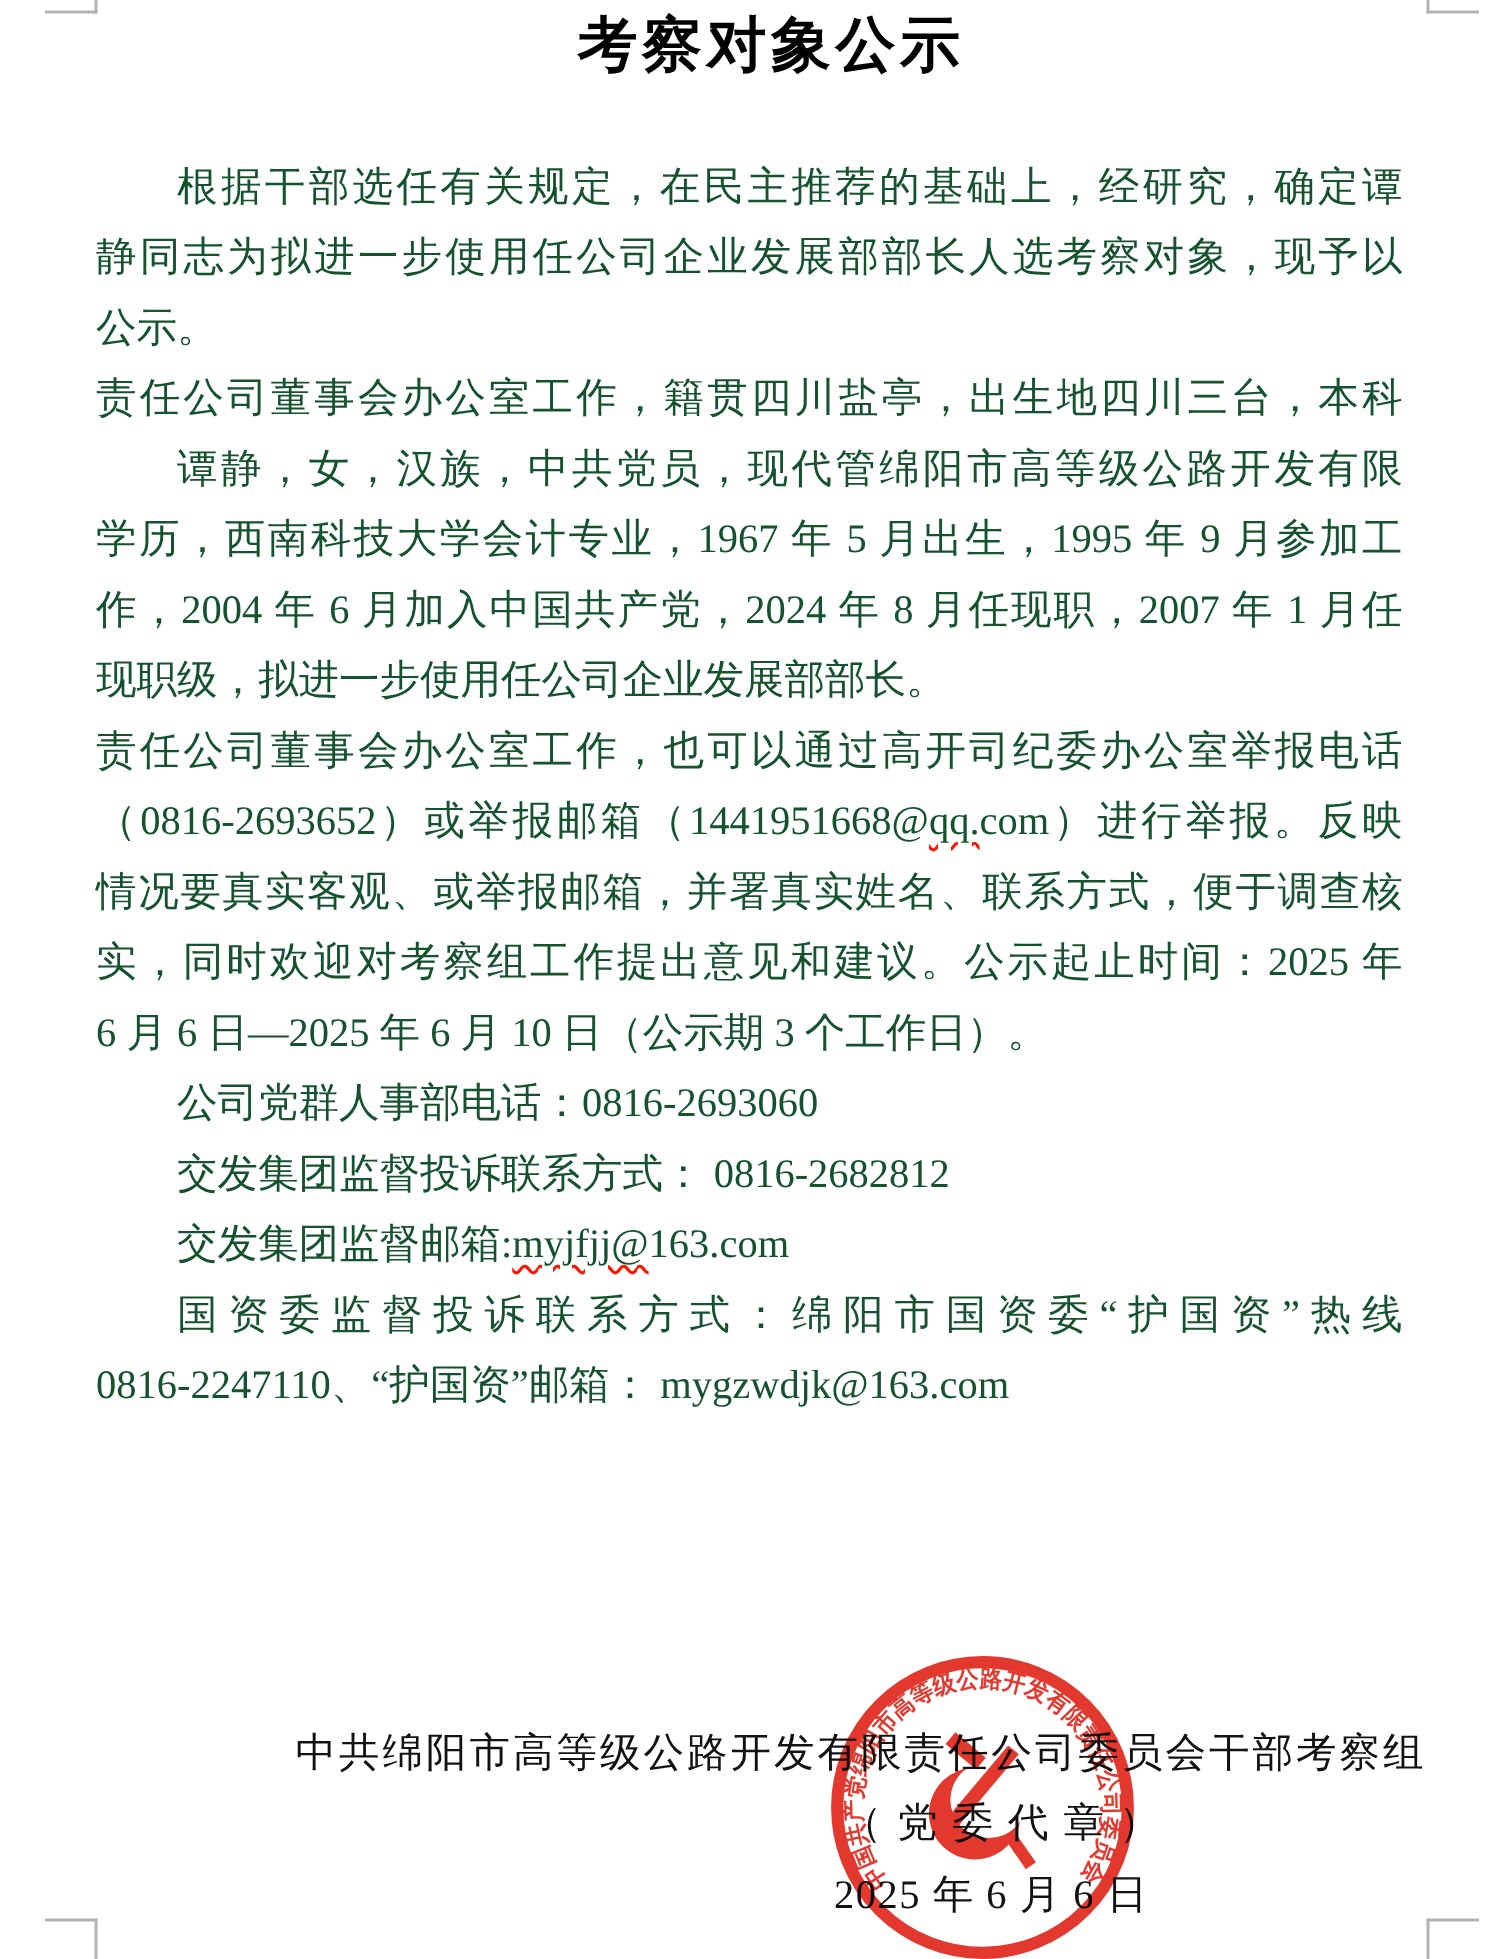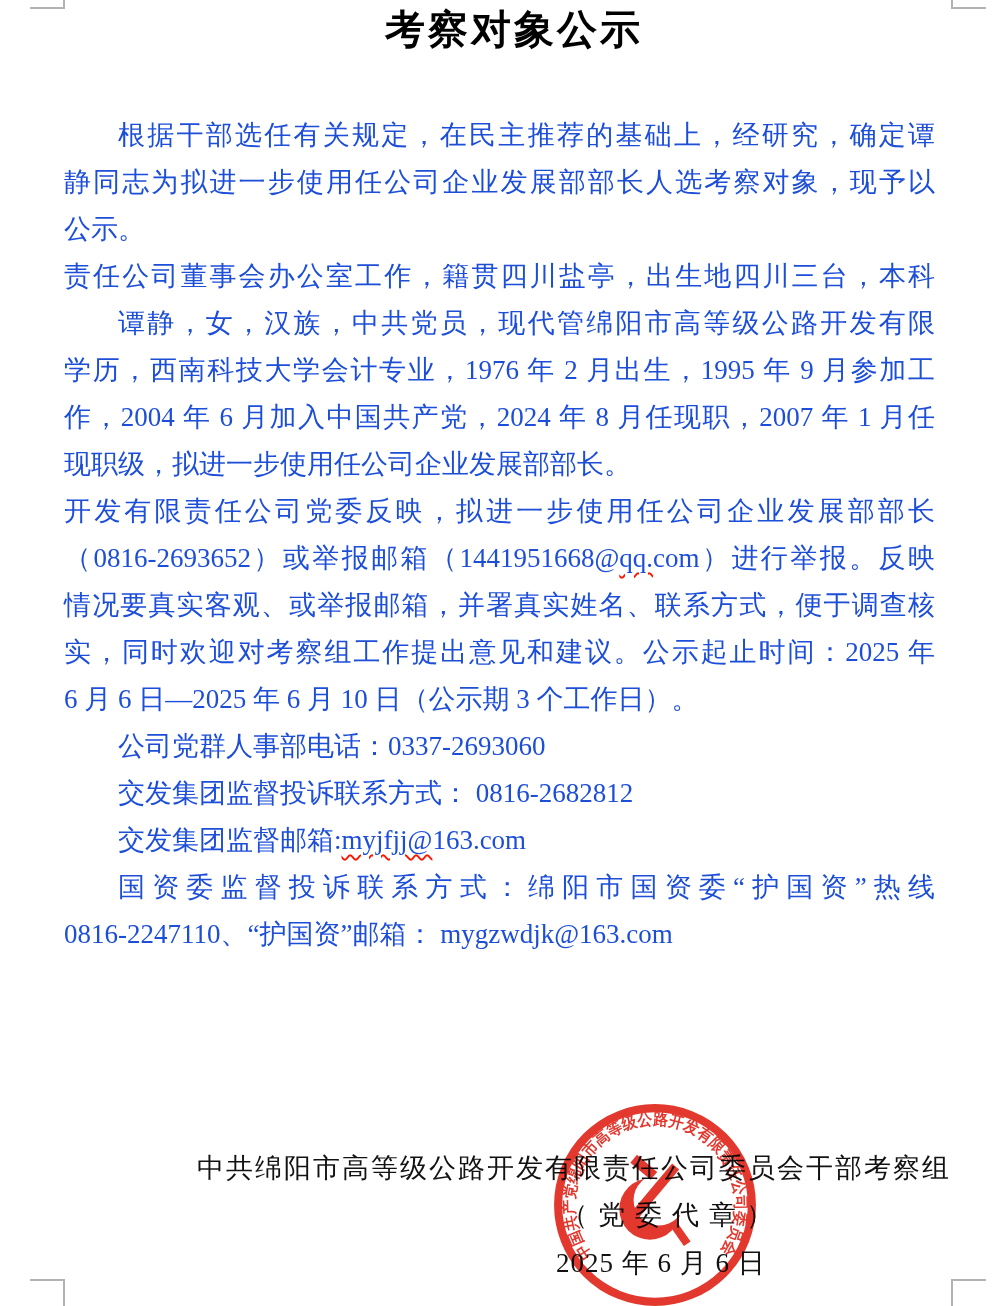--- a/index.html
+++ b/index.html
@@ -19,22 +19,22 @@
   .cm-br{left:951px;top:1279px;height:27px;border-left:2px solid #b3b3b3;border-top:2px solid #b3b3b3;}
   
   .doc-title{
     position:absolute;left:0;top:8px;width:1000px;
     text-align:center;font-size:40px;font-weight:bold;
     letter-spacing:3px;line-height:1.1;color:#000;
     transform:translateX(14px);
   }
   
   .doc-body{
-    position:absolute;left:64px;top:112px;width:871px;
-    font-size:27px;line-height:47px;color:#1d4ed8;
+    position:absolute;left:64px;top:101px;width:871px;
+    font-size:27px;line-height:47px;color:#14532d;
   }
   .ln{height:47px;text-align:justify;text-align-last:justify;overflow:visible;}
   .ln.first{text-indent:54px;}
   .ln.last{text-align:left;text-align-last:left;}
   .ln.plain{text-align:left;text-align-last:left;}
   .sq{
     text-decoration:underline;
     text-decoration-style:wavy;
     text-decoration-color:#ff1400;
     text-decoration-thickness:1.5px;
@@ -62,31 +62,31 @@
 
   <div class="doc-title">考察对象公示</div>
 
   <div class="doc-body">
     <div class="ln first">根据干部选任有关规定，在民主推荐的基础上，经研究，确定谭</div>
     <div class="ln">静同志为拟进一步使用任公司企业发展部部长人选考察对象，现予以</div>
     <div class="ln last">公示。</div>
 
     <div class="ln">责任公司董事会办公室工作，籍贯四川盐亭，出生地四川三台，本科</div>
     <div class="ln first">谭静，女，汉族，中共党员，现代管绵阳市高等级公路开发有限</div>
-    <div class="ln">学历，西南科技大学会计专业，1976 年 2 月出生，1995 年 9 月参加工</div>
+    <div class="ln">学历，西南科技大学会计专业，1967 年 5 月出生，1995 年 9 月参加工</div>
     <div class="ln">作，2004 年 6 月加入中国共产党，2024 年 8 月任现职，2007 年 1 月任</div>
     <div class="ln last">现职级，拟进一步使用任公司企业发展部部长。</div>
 
-    <div class="ln">开发有限责任公司党委反映，拟进一步使用任公司企业发展部部长</div>
+    <div class="ln">责任公司董事会办公室工作，也可以通过高开司纪委办公室举报电话</div>
     <div class="ln"><span>（0816-2693652）或举报邮箱（1441951668@</span><span class="sq">qq.</span><span>com）进行举报。反映</span></div>
     <div class="ln">情况要真实客观、或举报邮箱，并署真实姓名、联系方式，便于调查核</div>
     <div class="ln">实，同时欢迎对考察组工作提出意见和建议。公示起止时间：2025 年</div>
     <div class="ln last">6 月 6 日—2025 年 6 月 10 日（公示期 3 个工作日）。</div>
 
-    <div class="ln plain first">公司党群人事部电话：0337-2693060</div>
+    <div class="ln plain first">公司党群人事部电话：0816-2693060</div>
     <div class="ln plain first">交发集团监督投诉联系方式： 0816-2682812</div>
     <div class="ln plain first"><span>交发集团监督邮箱:</span><span class="sq">myjfjj@</span><span>163.com</span></div>
     <div class="ln first">国资委监督投诉联系方式：绵阳市国资委“护国资”热线</div>
     <div class="ln last">0816-2247110、“护国资”邮箱： mygzwdjk@163.com</div>
   </div>
 
   <div class="sig-org">中共绵阳市高等级公路开发有限责任公司委员会干部考察组</div>
   <div class="sig-note">（党委代章）</div>
   <div class="sig-date">2025 年 6 月 6 日</div>
 

